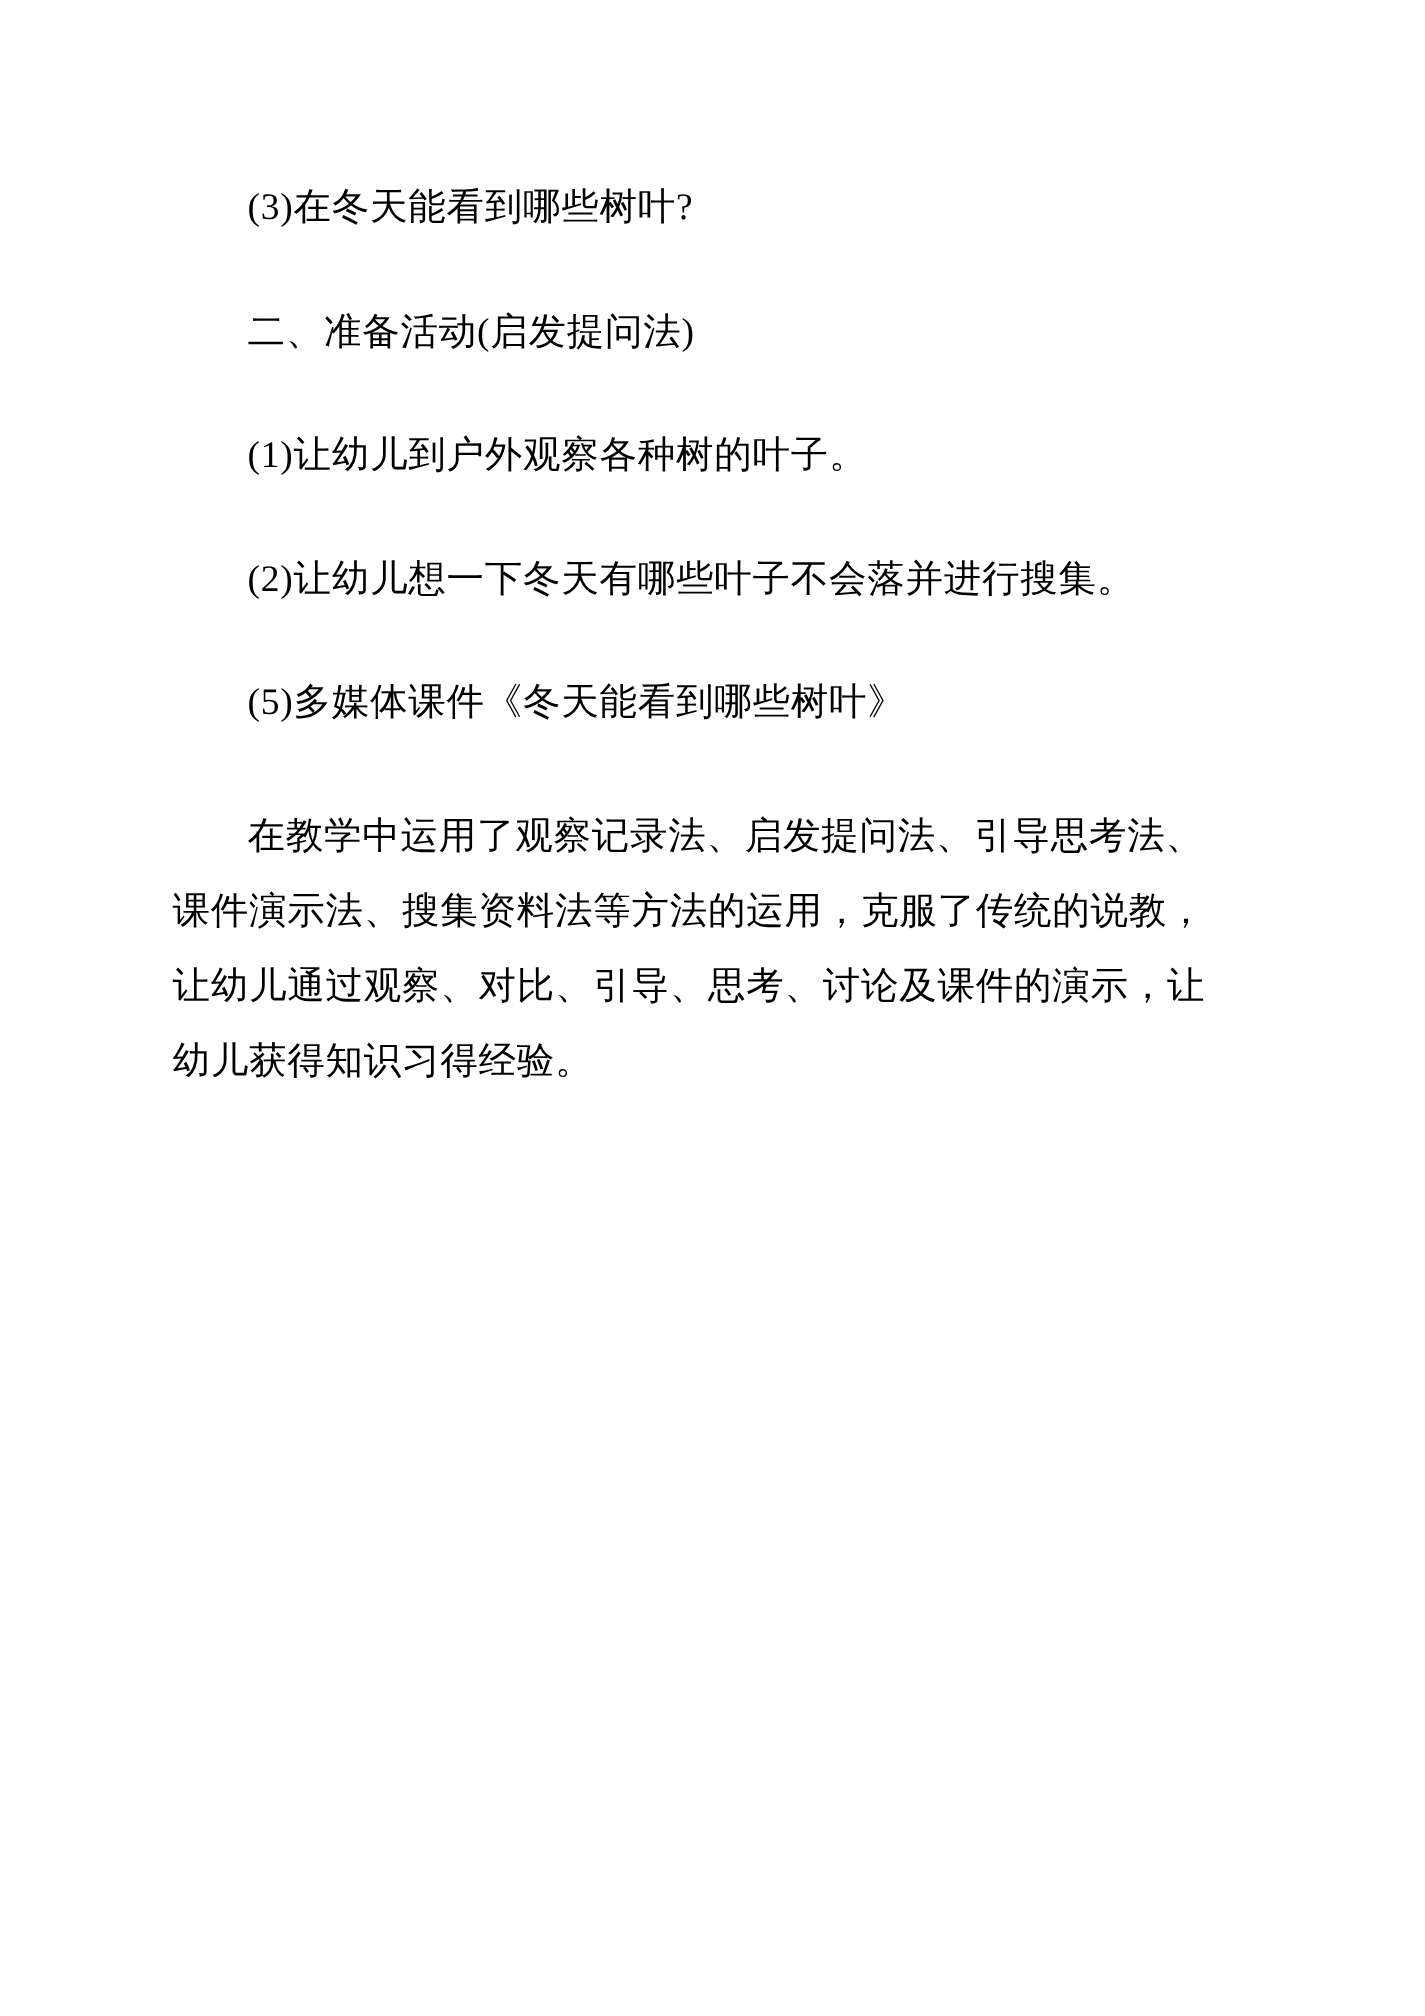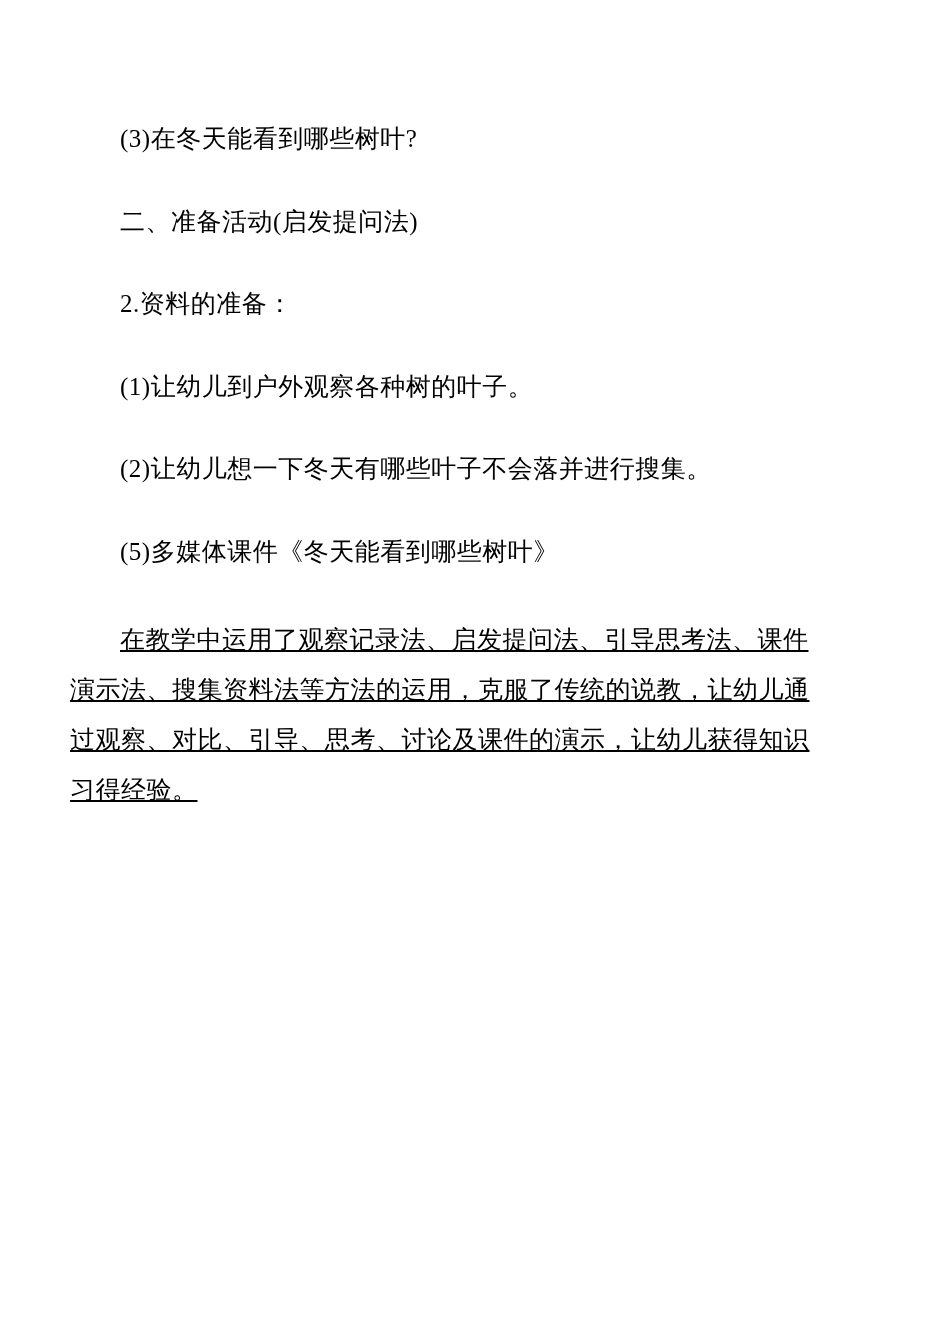--- a/index.html
+++ b/index.html
@@ -13,21 +13,21 @@
     font-family: "Liberation Serif", "DejaVu Serif", serif;
     color: #000000;
     overflow: hidden;
   }
   .page {
     position: relative;
     width: 950px;
     height: 1344px;
     background: #ffffff;
     box-sizing: border-box;
-    padding: 120px 135px 40px 70px;
+    padding: 120px 135px 40px 115px;
   }
   .doc-body {
     font-size: 25px;
     line-height: 1.0;
   }
   
   .para {
     margin: 0 0 45px 0;
     text-indent: 2em;
     font-size: 25px;
@@ -35,35 +35,33 @@
     letter-spacing: 0.5px;
     white-space: pre-wrap;
   }
   .para.block {
     margin: 0 0 40px 0;
     line-height: 2.0;
     text-indent: 2em;
   }
   .para.last {
     margin-bottom: 0;
-    text-decoration: underline;
   }
 </style>
 </head>
 <body>
 
 <div class="page">
   <div class="doc-body">
 
     <p class="para">(3)在冬天能看到哪些树叶?</p>
 
     <p class="para">二、准备活动(启发提问法)</p>
 
 
-    <p class="para">2.资料的准备：</p>
 
     <p class="para">(1)让幼儿到户外观察各种树的叶子。</p>
 
     <p class="para">(2)让幼儿想一下冬天有哪些叶子不会落并进行搜集。</p>
 
     <p class="para">(5)多媒体课件《冬天能看到哪些树叶》</p>
 
 
 
 

